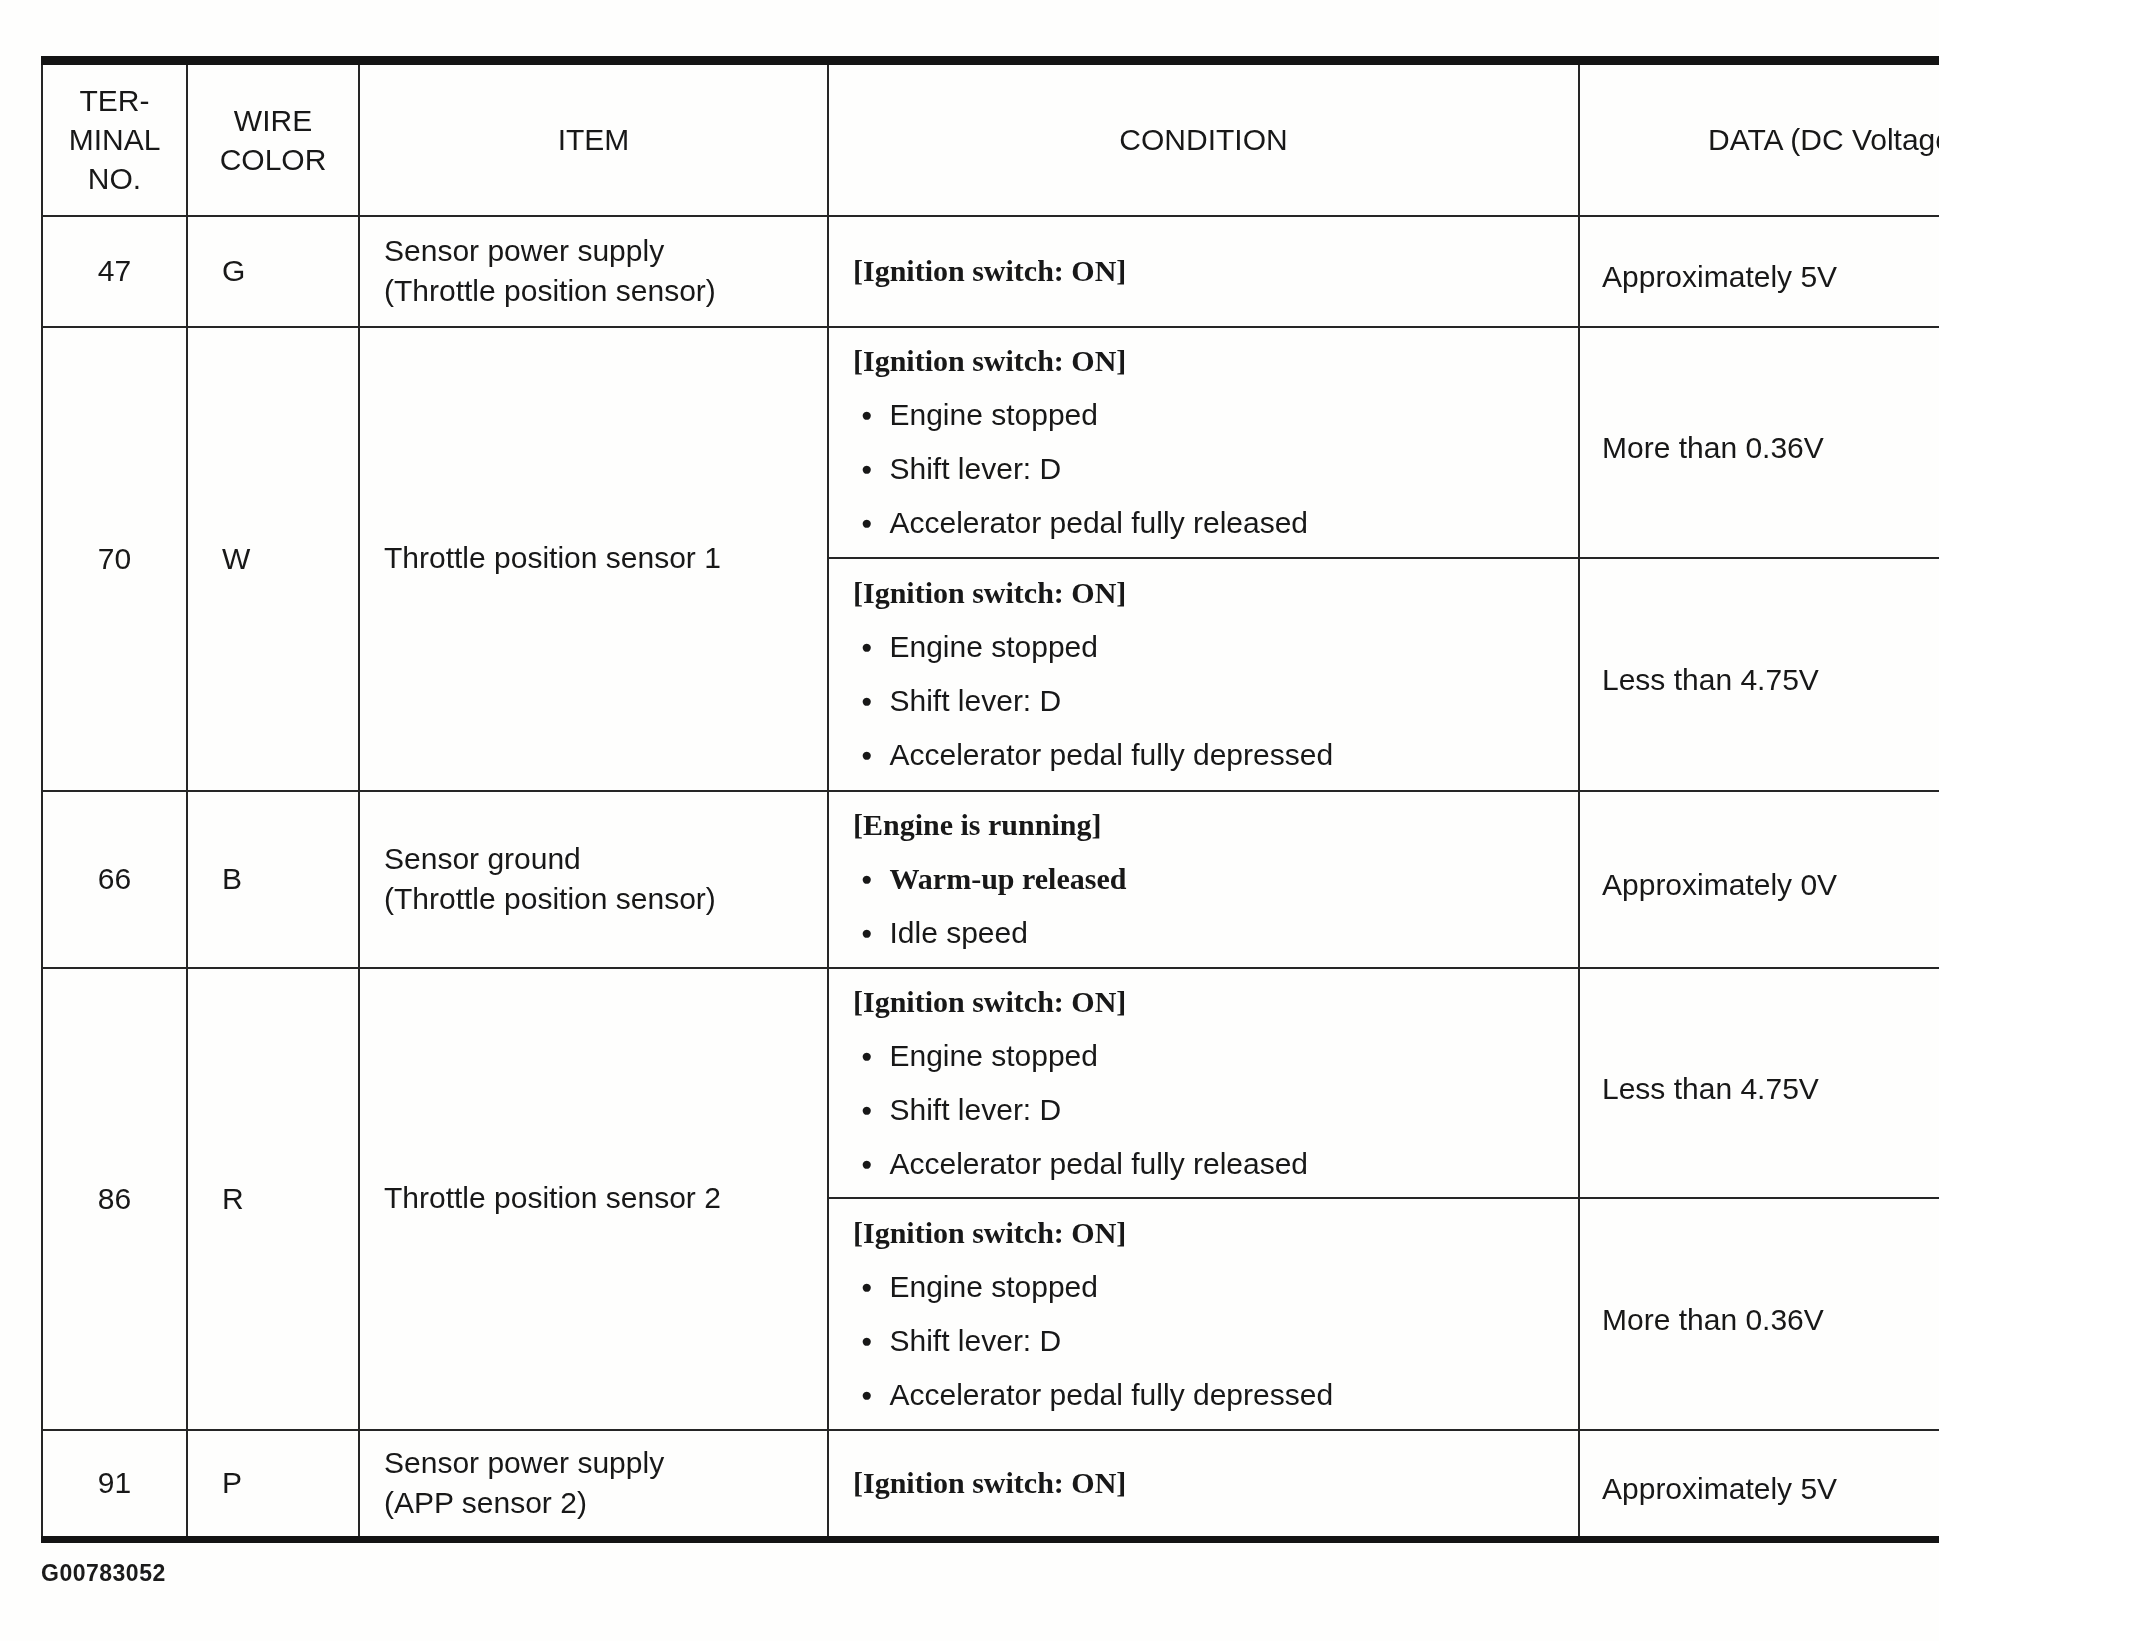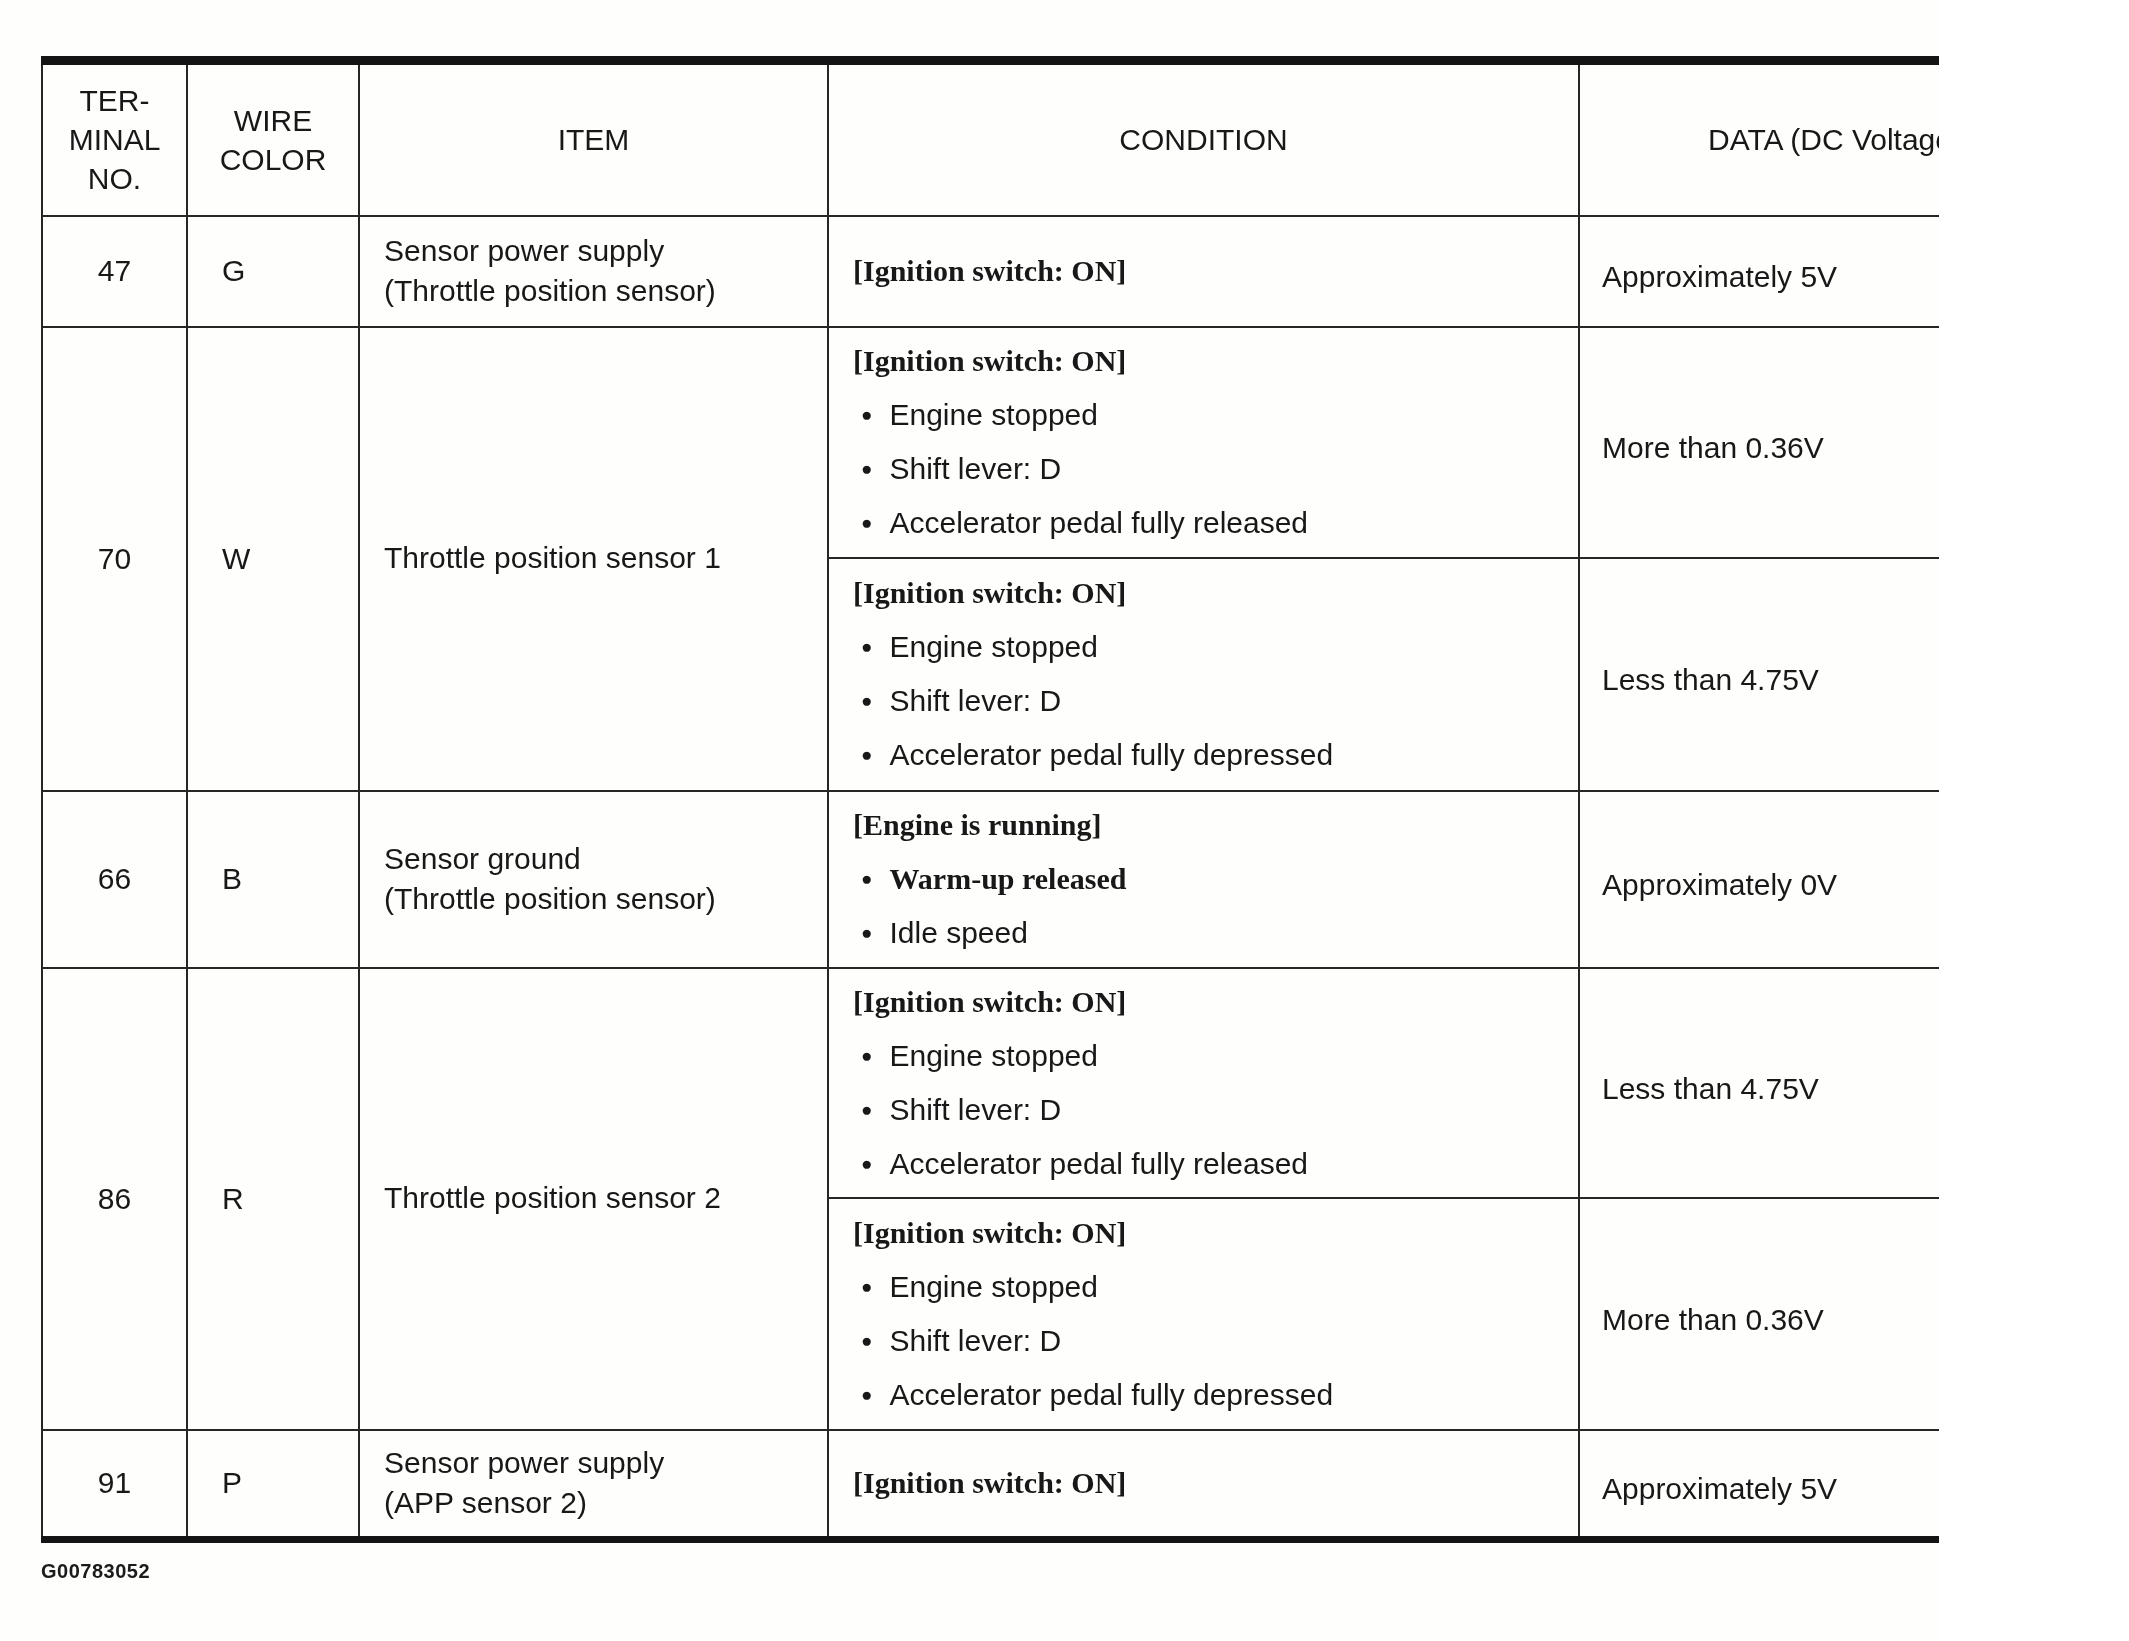--- a/index.html
+++ b/index.html
@@ -62,21 +62,21 @@
   .bullet {
     font-size: 19px;
     margin-left: 8px;
     margin-right: 17px;
     line-height: 54px;
   }
   .col-data { padding: 18px 14px 6px 22px; border-radius: 26px; }
   .figure-code {
     position: absolute;
     left: 41px; top: 1560px;
-    font-size: 20px;
+    font-size: 23px;
     font-weight: bold;
     letter-spacing: 0.5px;
     color: #1b1b1b;
   }
 </style>
 </head>
 <body>
 
 <div class="page">
 

